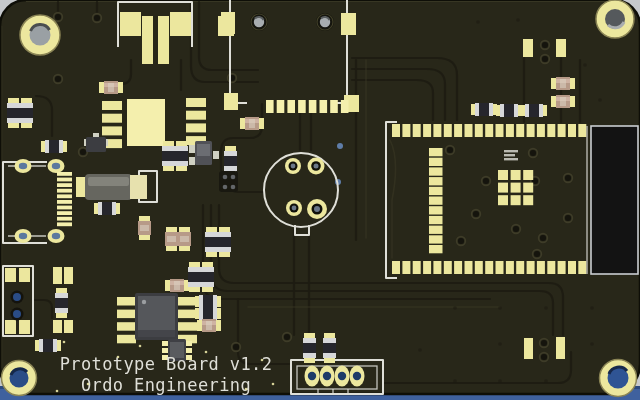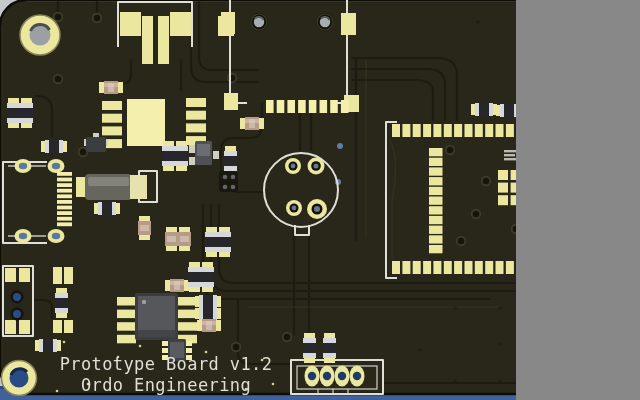--- a/index.html
+++ b/index.html
@@ -1,16 +1,16 @@
 <!DOCTYPE html>
 <html style="--background: #c6c9cc; --surface_blue: #3f619e; --board: #282719; --board_edge: #0e0e07; --pad: #ece79e; --pad_bright: #f4efad; --silkscreen: #dfdfd8; --trace: #1d1c12; --trace_light: #3a3824; --resistor_tan: #b79a88; --component_dark: #26262c; --terminal_silver: #d6d7d9; --ic_gray: #55575b; --hole_blue: #2a4c86; --hole_gray: #9aa0a4;"><head>
 <meta charset="utf-8">
 <style>
   html,body{margin:0;padding:0;background:#888;}
-  #stage{position:relative;width:516px;height:400px;overflow:hidden;background:var(--background,#c6c9cc);font-family:"DejaVu Sans",sans-serif;}
+  #stage{position:relative;width:640px;height:400px;overflow:hidden;background:var(--background,#c6c9cc);font-family:"DejaVu Sans",sans-serif;}
   svg{position:absolute;inset:0;display:block;}
   .pad{fill:var(--pad,#ece79e);}
   .padb{fill:var(--pad_bright,#f4efad);}
   .silk{fill:none;stroke:var(--silkscreen,#dfdfd8);stroke-width:2;stroke-linecap:square;stroke-linejoin:round;}
   .silkthin{fill:none;stroke:var(--silkscreen,#dfdfd8);stroke-width:1.3;opacity:.85;}
   .trace{fill:none;stroke:var(--trace,#1d1c12);stroke-width:2.2;stroke-linecap:round;stroke-linejoin:round;opacity:.9;}
   .trlt{fill:none;stroke:var(--trace_light,#3a3824);stroke-width:1.6;stroke-linecap:round;opacity:.55;}
   .ghost{fill:#1b1a11;opacity:.55;}
   text{font-family:"DejaVu Sans Mono","Liberation Mono",monospace;fill:var(--silkscreen,#dfdfd8);}
 </style>

